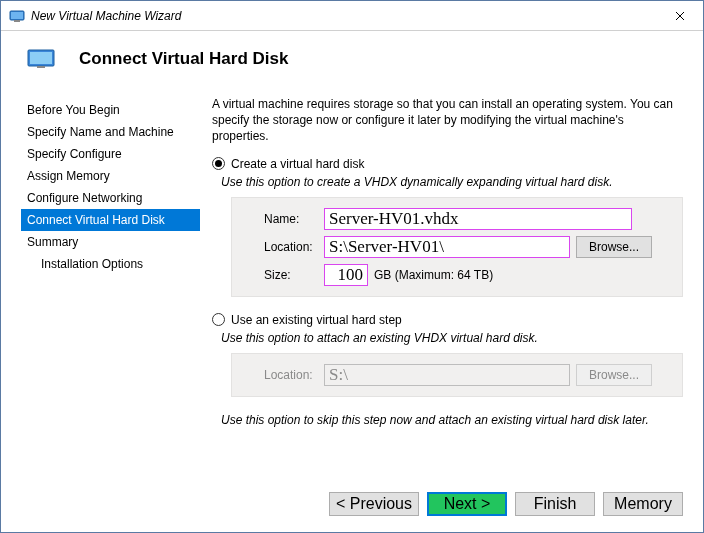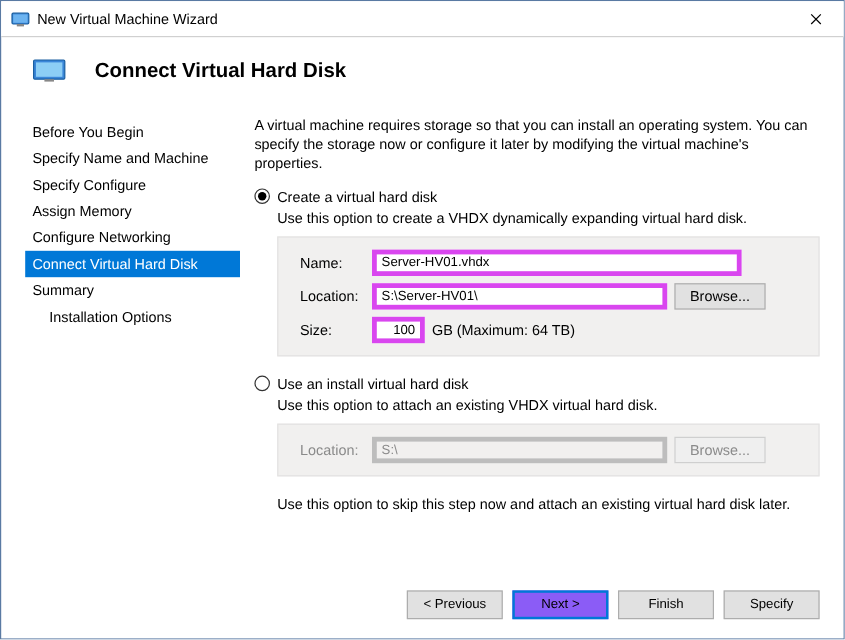--- a/index.html
+++ b/index.html
@@ -24,21 +24,21 @@
     border-bottom: 1px solid #d0d0d0;
     display: flex;
     align-items: center;
     padding: 0 0 0 8px;
   }
   .titlebar-icon {
     width: 16px; height: 16px;
     margin-right: 6px;
     display: inline-flex; align-items: center; justify-content: center;
   }
-  .titlebar-text { flex: 1; font-size: 12px; color: #000; }
+  .titlebar-text { flex: 1; font-size: 12px; color: #000; font-style: italic; }
   .titlebar-close {
     width: 46px; height: 30px;
     display: flex; align-items: center; justify-content: center;
     color: #000;
   }
   .header {
     display: flex;
     align-items: center;
     padding: 18px 20px 24px 26px;
     border-bottom: 0;
@@ -92,48 +92,49 @@
     border: 1px solid #333;
     border-radius: 50%;
     margin-right: 6px;
     display: inline-flex; align-items: center; justify-content: center;
     background: #fff;
   }
   .radio .dot {
     width: 7px; height: 7px; border-radius: 50%; background: #000;
   }
   .opt-desc {
-    margin-left: 19px;
+    margin-left: 9px;
     margin-bottom: 8px;
     color: #000;
+    font-style: italic;
   }
   .form-box {
     margin-left: 19px;
     background: #f1f0ef;
     border: 1px solid #e3e2e1;
-    padding: 10px 10px 10px 18px;
+    padding: 10px 10px 10px 32px;
     width: 452px;
   }
   .form-row {
     display: flex;
     align-items: center;
     margin-bottom: 6px;
   }
   .form-row:last-child { margin-bottom: 0; }
   .form-lbl {
     width: 60px;
     color: #000;
   }
   .form-lbl.disabled { color: #8a8a8a; }
   input.txt {
     height: 22px;
-    border: 4px solid #d946ef;
+    border: 1px solid #d946ef;
     padding: 0 4px;
-    font-family: Liberation Sans, sans-serif;
-    font-size: 11px;
+    font-family: Liberation Serif, serif;
+    font-size: 17px;
     background: #fff;
   }
   input.txt:disabled { background: #f1f0ef; color: #8a8a8a; border-color: #bdbdbd; }
   .txt.name { width: 308px; }
   .txt.loc { width: 246px; }
   .txt.size { width: 44px; text-align: right; }
   .unit { margin-left: 6px; }
   .btn {
     height: 22px;
     border: 1px solid #adadad;
@@ -151,26 +152,26 @@
     justify-content: flex-end;
     padding: 14px 20px 16px 20px;
     gap: 8px;
   }
   .fbtn {
     height: 24px;
     min-width: 80px;
     border: 1px solid #adadad;
     background: #e1e1e1;
     font-family: inherit;
-    font-size: 11px;
+    font-size: 16px;
     cursor: default;
   }
   .fbtn.primary {
     border: 2px solid #0078d7;
-    background: #8b5cf6;
+    background: #22c55e;
   }
 </style>
 </head>
 <body>
 
 <div class="window">
 
   <div class="titlebar">
     <span class="titlebar-icon">
       <svg width="16" height="16" viewBox="0 0 16 16">
@@ -236,21 +237,21 @@
             <span class="form-lbl">Size:</span>
             <input class="txt size" value="100" style="">
             <span class="unit">GB (Maximum: 64 TB)</span>
           </div>
         </div>
       </div>
 
       <div class="opt-block">
         <div class="radio-row">
           <span class="radio"></span>
-          <span>Use an install virtual hard disk</span>
+          <span>Use an existing virtual hard step</span>
         </div>
         <div class="opt-desc">Use this option to attach an existing VHDX virtual hard disk.</div>
         <div class="form-box">
           <div class="form-row">
             <span class="form-lbl disabled">Location:</span>
             <input class="txt loc" disabled="" value="S:\" style="">
             <button class="btn" disabled="">Browse...</button>
           </div>
         </div>
       </div>
@@ -259,16 +260,16 @@
         <div class="opt-desc">Use this option to skip this step now and attach an existing virtual hard disk later.</div>
       </div>
 
     </div>
   </div>
 
   <div class="footer">
     <button class="fbtn">&lt; Previous</button>
     <button class="fbtn primary">Next &gt;</button>
     <button class="fbtn">Finish</button>
-    <button class="fbtn">Specify</button>
+    <button class="fbtn">Memory</button>
   </div>
 
 </div>
 
 </body></html>

